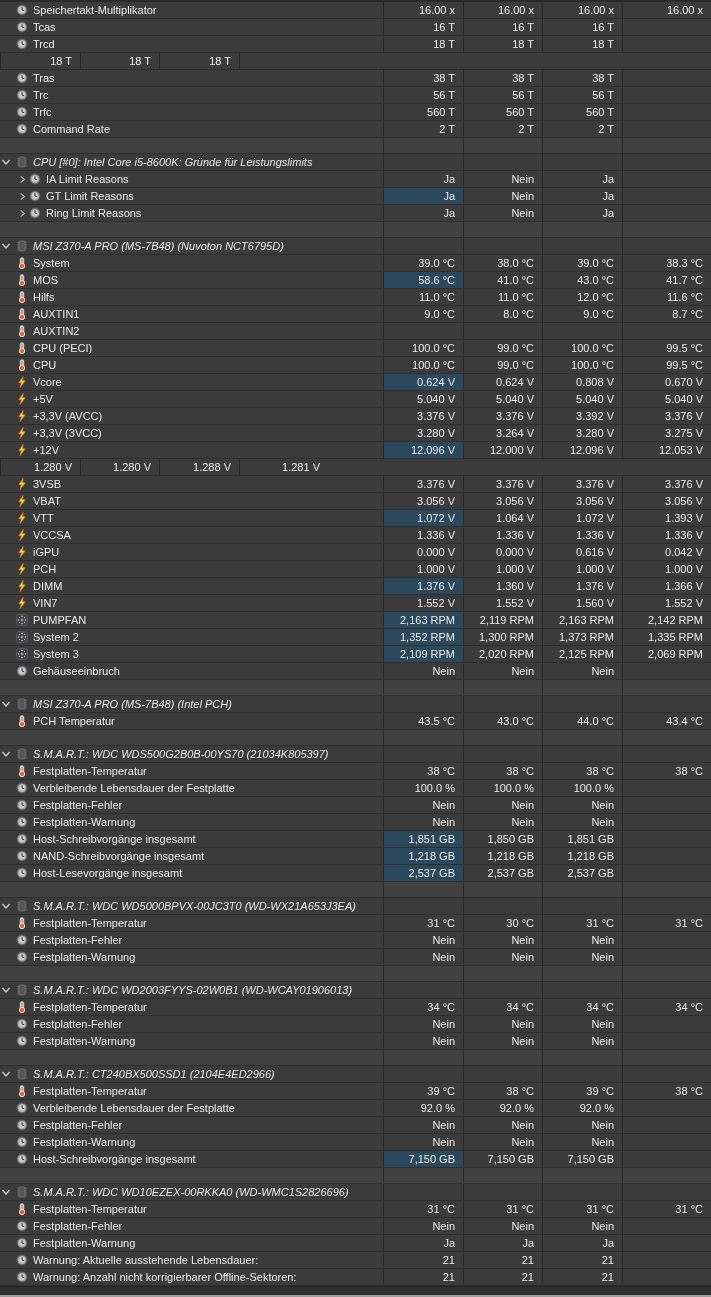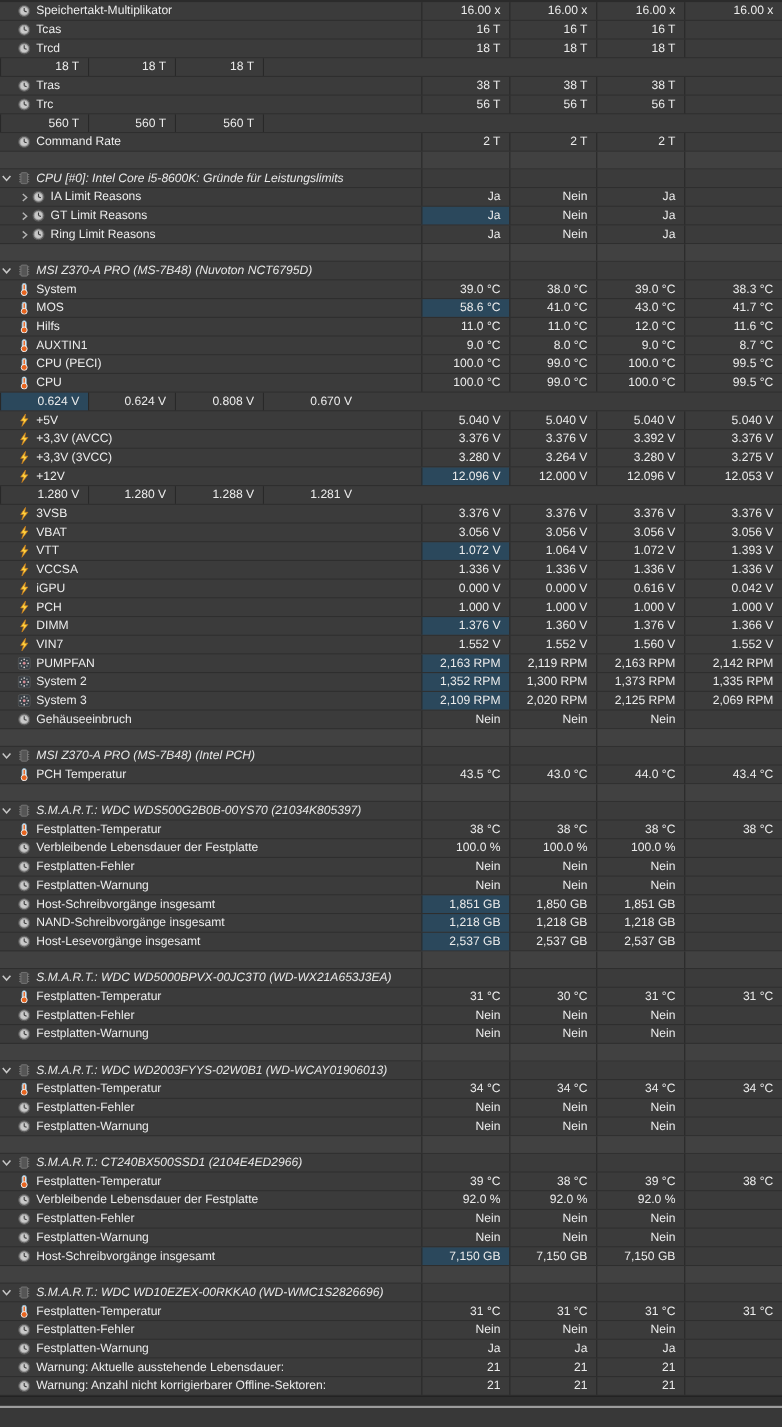--- a/index.html
+++ b/index.html
@@ -135,20 +135,32 @@
           </svg>
         </span>
         <span class="lbl">Trc</span>
       </div>
       <div class="val v1">56 T</div>
       <div class="val v2">56 T</div>
       <div class="val v3">56 T</div>
       <div class="val v4"></div>
     </div>
     <div class="row">
+      <div class="label-cell">
+        <span class="gutter"></span>
+        <span class="icon">
+          <svg width="12" height="12" viewBox="0 0 12 12">
+            <circle cx="6" cy="6" r="5" fill="#9b9b9b" stroke="#585858" stroke-width="1"></circle>
+            <circle cx="6" cy="6" r="3.4" fill="#c9c9c9"></circle>
+            <line x1="6" y1="6" x2="6" y2="3.2" stroke="#3a3a3a" stroke-width="1"></line>
+            <line x1="6" y1="6" x2="8.2" y2="6.8" stroke="#3a3a3a" stroke-width="1"></line>
+          </svg>
+        </span>
+        <span class="lbl">Trfc</span>
+      </div>
       <div class="val v1">560 T</div>
       <div class="val v2">560 T</div>
       <div class="val v3">560 T</div>
       <div class="val v4"></div>
     </div>
     <div class="row">
       <div class="label-cell">
         <span class="gutter"></span>
         <span class="icon">
           <svg width="12" height="12" viewBox="0 0 12 12">
@@ -377,20 +389,37 @@
     <div class="row">
       <div class="label-cell">
         <span class="gutter"></span>
         <span class="icon">
           <svg width="12" height="12" viewBox="0 0 12 12">
             <rect x="4.1" y="0.6" width="3.8" height="7.4" rx="1.9" fill="#e9f1f6" stroke="#8fb6cc" stroke-width="0.8"></rect>
             <rect x="5.35" y="1.8" width="1.3" height="6" fill="#e8641e"></rect>
             <circle cx="6" cy="9" r="2.7" fill="#e8641e" stroke="#e9f1f6" stroke-width="0.9"></circle>
           </svg>
         </span>
+        <span class="lbl">AUXTIN2</span>
+      </div>
+      <div class="val v1"></div>
+      <div class="val v2"></div>
+      <div class="val v3"></div>
+      <div class="val v4"></div>
+    </div>
+    <div class="row">
+      <div class="label-cell">
+        <span class="gutter"></span>
+        <span class="icon">
+          <svg width="12" height="12" viewBox="0 0 12 12">
+            <rect x="4.1" y="0.6" width="3.8" height="7.4" rx="1.9" fill="#e9f1f6" stroke="#8fb6cc" stroke-width="0.8"></rect>
+            <rect x="5.35" y="1.8" width="1.3" height="6" fill="#e8641e"></rect>
+            <circle cx="6" cy="9" r="2.7" fill="#e8641e" stroke="#e9f1f6" stroke-width="0.9"></circle>
+          </svg>
+        </span>
         <span class="lbl">CPU (PECI)</span>
       </div>
       <div class="val v1">100.0 °C</div>
       <div class="val v2">99.0 °C</div>
       <div class="val v3">100.0 °C</div>
       <div class="val v4">99.5 °C</div>
     </div>
     <div class="row">
       <div class="label-cell">
         <span class="gutter"></span>
@@ -402,20 +431,29 @@
           </svg>
         </span>
         <span class="lbl">CPU</span>
       </div>
       <div class="val v1">100.0 °C</div>
       <div class="val v2">99.0 °C</div>
       <div class="val v3">100.0 °C</div>
       <div class="val v4">99.5 °C</div>
     </div>
     <div class="row">
+      <div class="label-cell">
+        <span class="gutter"></span>
+        <span class="icon">
+          <svg width="12" height="12" viewBox="0 0 12 12">
+            <polygon points="7.2,0.3 2.8,6.7 5.4,6.7 3.9,11.7 9.3,4.7 6.5,4.7" fill="#ffd23e" stroke="#c87d1e" stroke-width="0.7"></polygon>
+          </svg>
+        </span>
+        <span class="lbl">Vcore</span>
+      </div>
       <div class="val v1 hl">0.624 V</div>
       <div class="val v2">0.624 V</div>
       <div class="val v3">0.808 V</div>
       <div class="val v4">0.670 V</div>
     </div>
     <div class="row">
       <div class="label-cell">
         <span class="gutter"></span>
         <span class="icon">
           <svg width="12" height="12" viewBox="0 0 12 12">

